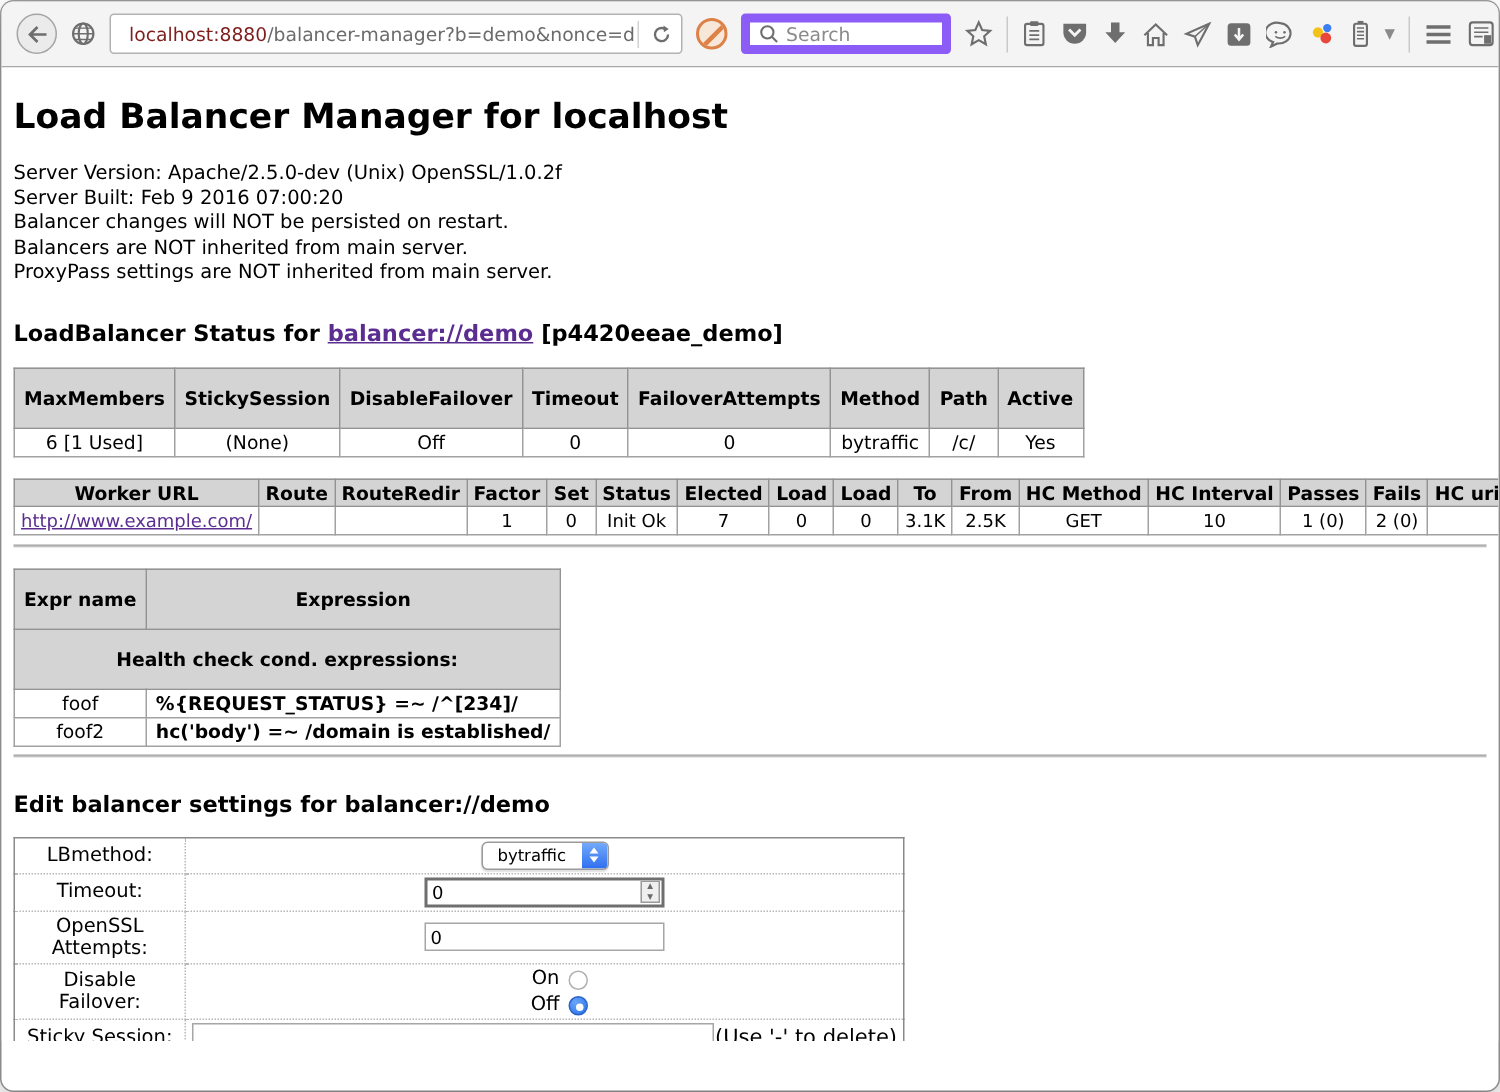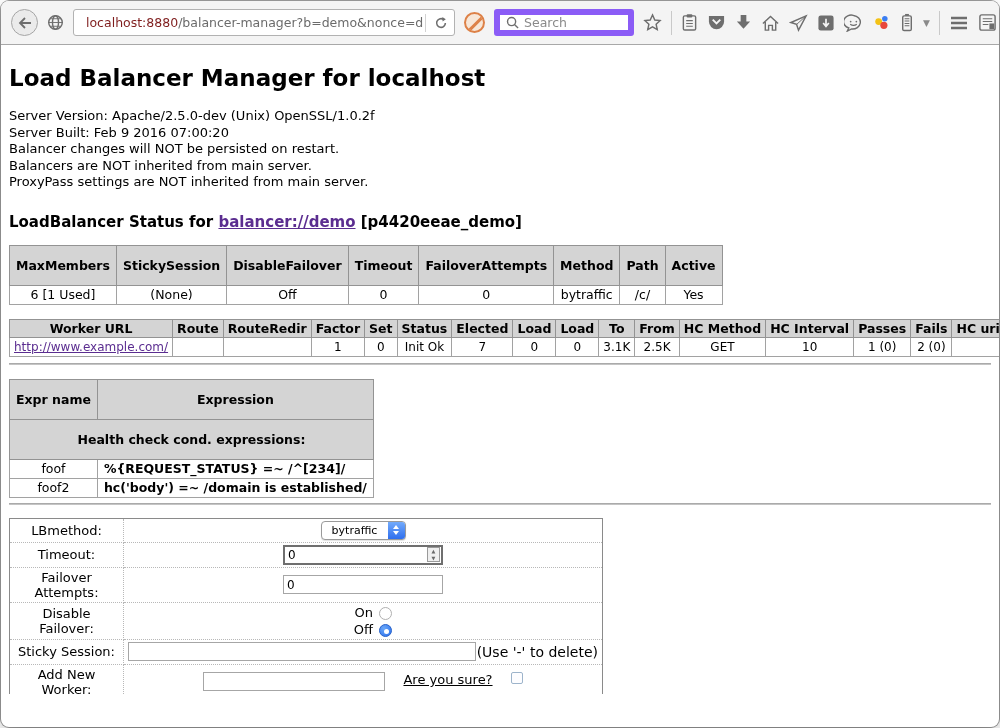--- a/index.html
+++ b/index.html
@@ -305,20 +305,21 @@
           </tr>
           <tr>
             <td>foof2</td>
             <td>hc('body') =~ /domain is established/</td>
           </tr>
         </tbody>
     </table>
 
     <hr class="rule">
 
+    <h3>Edit balancer settings for balancer://demo</h3>
 
     <table class="editform">
       <tbody>
           <tr>
         <td class="flabel">LBmethod:</td>
         <td class="fval" style="height:24px;">
           <span class="mac-select">
             <span class="sel-label">bytraffic</span>
             <span class="sel-stepper">
                   <span class="tri-up"></span>
@@ -330,21 +331,21 @@
       <tr>
         <td class="flabel">Timeout:</td>
         <td class="fval" style="height:25px;">
           <span class="num-input">
             <span class="num-val">0</span>
             <span class="spinner">▲<br>▼</span>
           </span>
         </td>
       </tr>
       <tr>
-        <td class="flabel">Failover Attempts:</td>
+        <td class="flabel">OpenSSL Attempts:</td>
         <td class="fval" style="height:24px;">
           <input class="text-input" style="width: 160px;" value="0">
         </td>
       </tr>
       <tr>
         <td class="flabel">Disable Failover:</td>
         <td class="fval" style="height:36px;">
           <div class="radio-group">
             <span class="radio-line">
                   <span>On</span>

